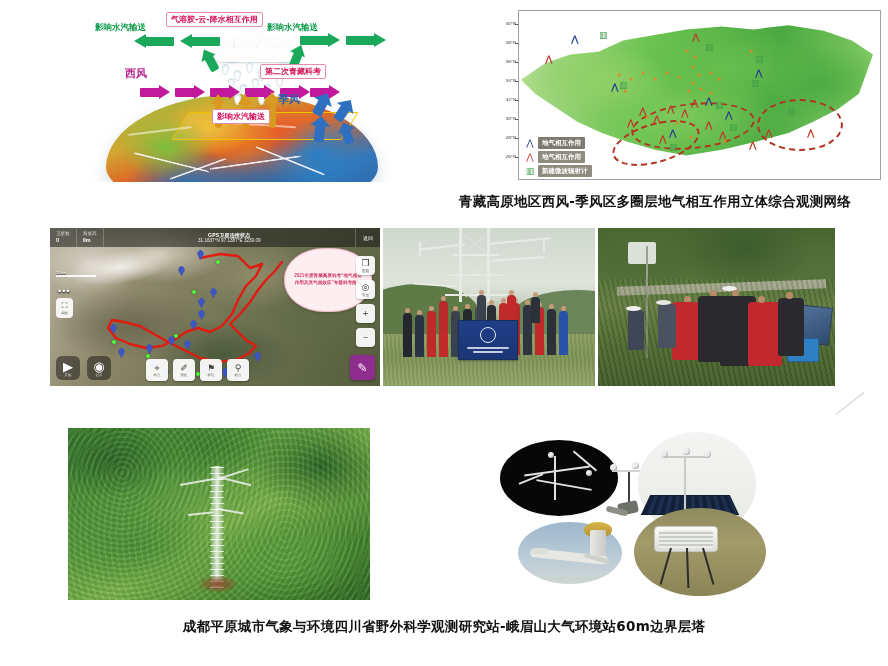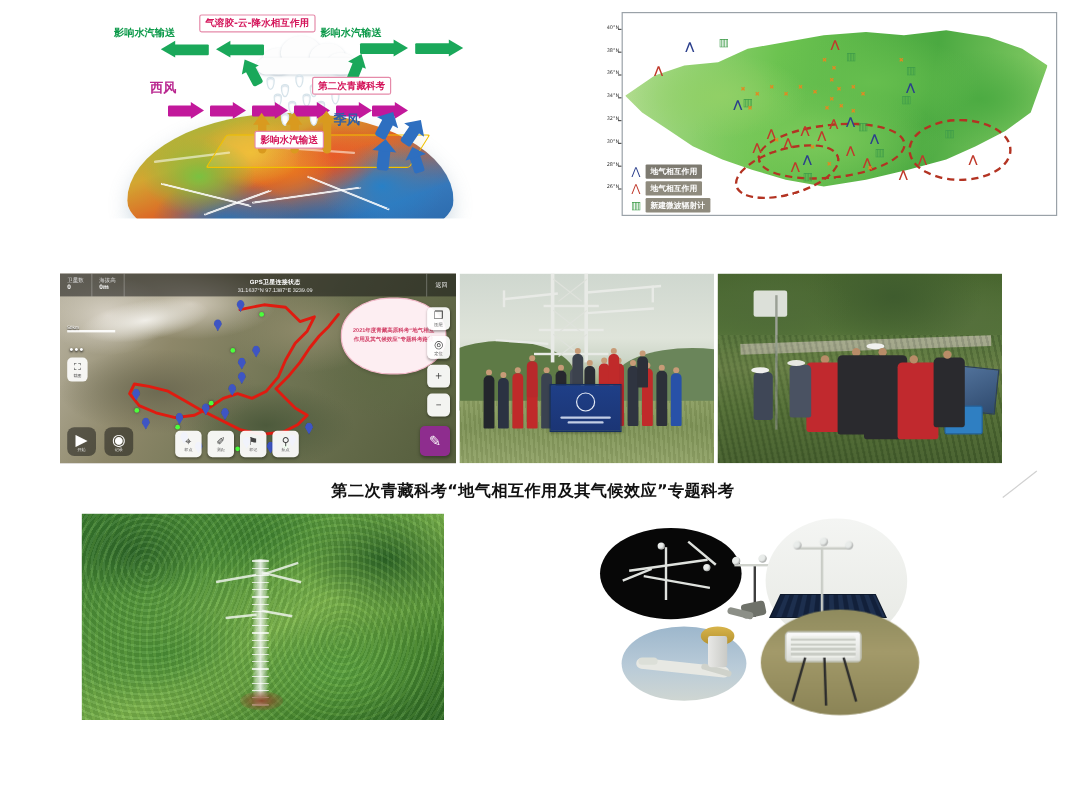--- a/index.html
+++ b/index.html
@@ -559,20 +559,21 @@
           <span class="tx" style="background:#8f8b7e;">地气相互作用</span>
         </div>
         <div class="row">
           <span class="sw" style="color:#3f9c4a;">▥</span>
           <span class="tx" style="background:#8f8b7e;">新建微波辐射计</span>
         </div>
       </div>
     </div>
   </div>
 
+  <div class="caption" style="left:422px;top:193px;width:466px;">青藏高原地区西风-季风区多圈层地气相互作用立体综合观测网络</div>
 
   <div class="fig" id="fig-drone">
     <div class="sat"></div>
     <div class="snowband"></div>
 
     <svg class="route" viewBox="0 0 330 158" preserveAspectRatio="none">
       <polyline points="150,30 170,26 188,28 200,40 212,36 206,48 196,58 188,72 182,86 172,98 160,104 148,100 136,104 124,112 112,118 96,120 80,116 66,110 58,100 62,92 74,94 90,98 104,106 118,114 134,122 150,130 168,134 186,132 198,126 206,118 196,112 188,104 180,96 190,86 200,74 208,62 216,52 224,44 232,34" fill="none" stroke="#e01b10" stroke-width="2.4" stroke-linejoin="round" stroke-linecap="round"></polyline>
     </svg>
 
     <span class="wp" style="left:147px;top:22px;"></span>
@@ -779,21 +780,20 @@
       <span class="head-d" style="left:160px;top:68px;"></span>
       <span class="dark" style="left:180px;top:70px;width:26px;height:58px;"></span>
       <span class="head-d" style="left:188px;top:64px;"></span>
       <span class="dark" style="left:60px;top:76px;width:18px;height:44px;background:#4a5262;"></span>
       <span class="hat" style="left:58px;top:72px;background:#e8e8e2;"></span>
       <span class="dark" style="left:30px;top:82px;width:16px;height:40px;background:#3f4757;"></span>
       <span class="hat" style="left:28px;top:78px;"></span>
     </div>
   </div>
 
-  <div class="caption" style="left:0;top:400px;width:888px;">第二次青藏科考“地气相互作用及其气候效应”专题科考</div>
 
   <div class="artifact"></div>
 
   <div class="fig" id="fig-aerial">
     <div class="ae-bg"></div>
     <div class="ae-tower"></div>
     <div class="ae-boom" style="left:150px;top:48px;width:34px;transform:rotate(14deg);"></div>
     <div class="ae-boom" style="left:150px;top:50px;width:32px;transform:rotate(-18deg);"></div>
     <div class="ae-boom" style="left:112px;top:56px;width:34px;transform:rotate(-10deg);"></div>
     <div class="ae-boom" style="left:150px;top:80px;width:26px;transform:rotate(10deg);"></div>
@@ -840,14 +840,15 @@
     <span class="cup" style="left:205px;top:22px;"></span>
     <span class="cup" style="left:226px;top:25px;"></span>
 
     <div class="ov ov-grass" style="left:156px;top:82px;width:132px;height:88px;"></div>
     <div class="shelter"></div>
     <span class="tripod" style="left:192px;top:122px;height:38px;transform:rotate(16deg);"></span>
     <span class="tripod" style="left:208px;top:122px;height:40px;transform:rotate(-2deg);"></span>
     <span class="tripod" style="left:224px;top:122px;height:38px;transform:rotate(-16deg);"></span>
   </div>
 
+  <div class="caption" style="left:0;top:618px;width:888px;">成都平原城市气象与环境四川省野外科学观测研究站-峨眉山大气环境站60m边界层塔</div>
 
 </div>
 
 </body></html>

